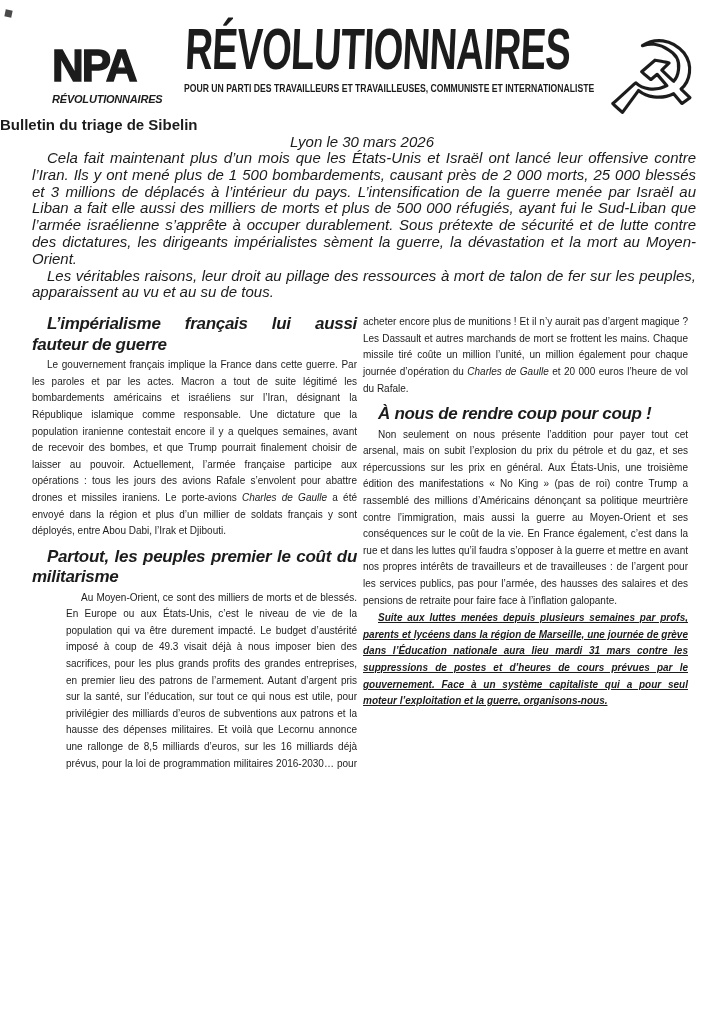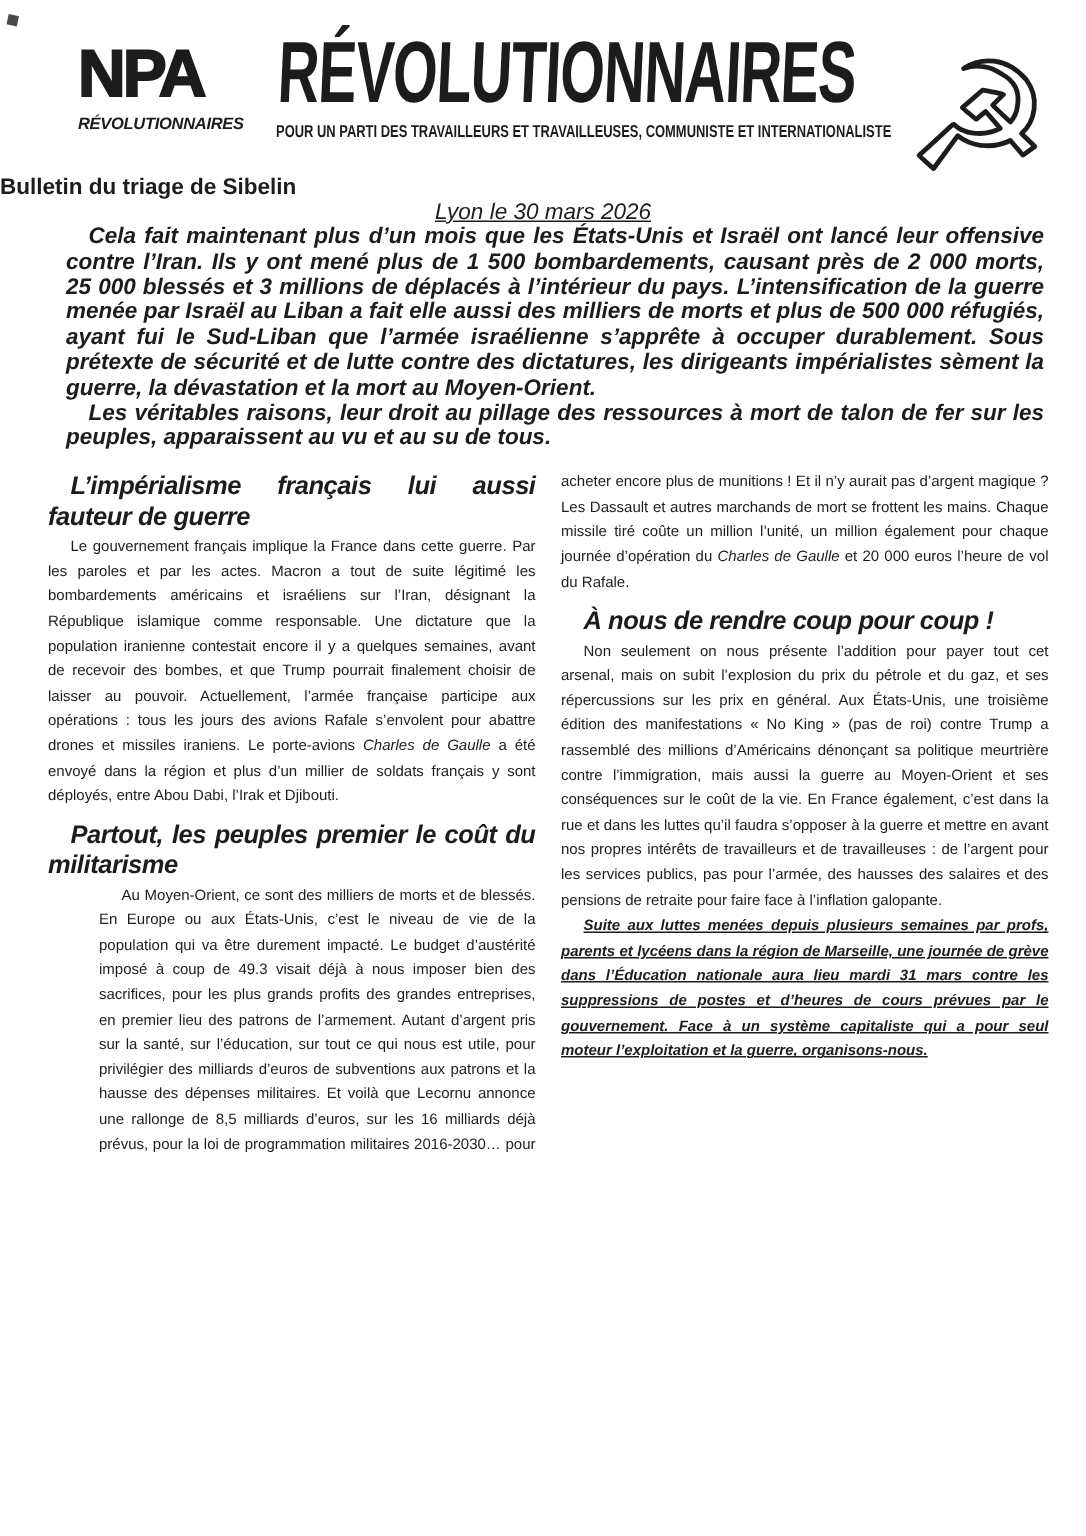--- a/index.html
+++ b/index.html
@@ -9,21 +9,21 @@
     margin:0 auto;
     background:#ffffff;
     color:#1c1c1c;
     font-family:"Liberation Sans",sans-serif;
     overflow:hidden;
   }
   .speck{position:absolute;left:5px;top:10px;width:7px;height:7px;background:#2a2a2a;transform:rotate(12deg);opacity:.85;}
 
   
   .masthead{position:relative;height:84px;margin-top:28px;}
-  .npa-logo{position:absolute;left:52px;top:2px;width:130px;}
+  .npa-logo{position:absolute;left:52px;top:18px;width:130px;}
   .npa-big{
     font-size:44px;font-weight:bold;line-height:.92;letter-spacing:-2px;
     -webkit-text-stroke:1.4px #1c1c1c;
   }
   .npa-sub{
     font-size:11px;font-weight:bold;font-style:italic;letter-spacing:-.2px;
     margin-top:7px;white-space:nowrap;
   }
   .mast-center{position:absolute;left:184px;top:-8px;}
   .mast-title{
@@ -32,38 +32,38 @@
     transform:scaleX(.66) skewX(-4deg);transform-origin:0 100%;
   }
   .mast-subtitle{
     display:inline-block;font-size:11.5px;font-weight:bold;white-space:nowrap;
     transform:scaleX(.75);transform-origin:0 0;margin-top:4px;
   }
   .hs-wrap{position:absolute;right:14px;top:-10px;}
 
   
   .bulletin-line{text-align:left;font-size:15px;font-weight:bold;margin-top:4px;}
-  .date-line{text-align:center;font-size:15px;font-style:italic;text-decoration:underline;}
+  .date-line{text-align:center;font-size:15px;font-style:italic;}
 
   
   .headline{
     width:620px;margin:8px auto 6px;
     font-size:25.5px;font-weight:bold;font-style:italic;
     line-height:23.8px;text-align:center;letter-spacing:-.2px;
   }
 
   
   .intro p{
-    margin:0 28px 0 44px;
-    font-size:15px;font-weight:bold;font-style:italic;
+    margin:0 28px 0 32px;
+    font-size:15px;font-weight:normal;font-style:italic;
     line-height:16.8px;text-align:justify;text-indent:15px;
   }
 
   
-  .columns{display:flex;gap:17px;margin:13px 26px 0 32px;}
+  .columns{display:flex;gap:6px;margin:13px 26px 0 32px;}
   .col{width:325px;flex:0 0 auto;}
   .col h2{
     font-size:17px;line-height:20.5px;font-weight:bold;font-style:italic;
     text-align:justify;text-indent:15px;letter-spacing:-.3px;
     margin:7px 0 2px;
   }
   .col h2.first{margin-top:0;}
   .col p.body{
     margin:0;font-size:10px;line-height:16.6px;
     text-align:justify;text-indent:15px;

